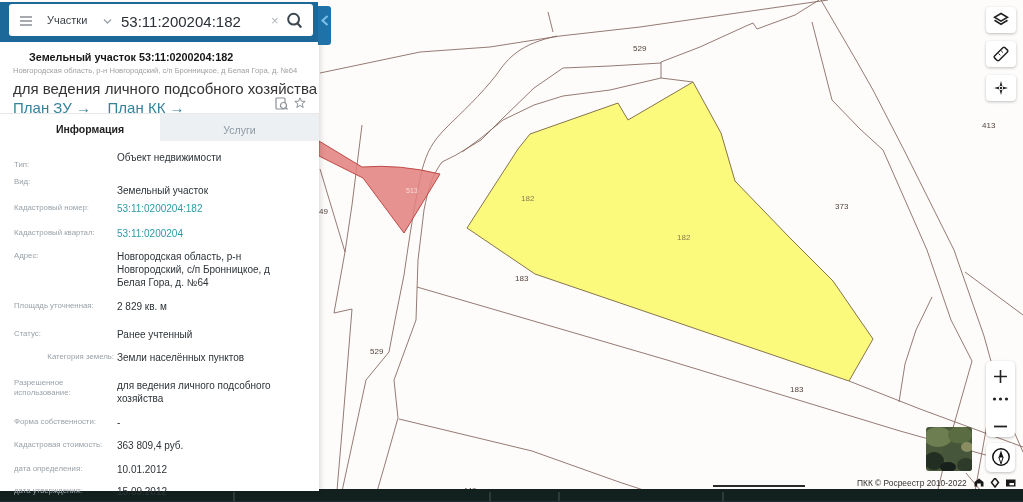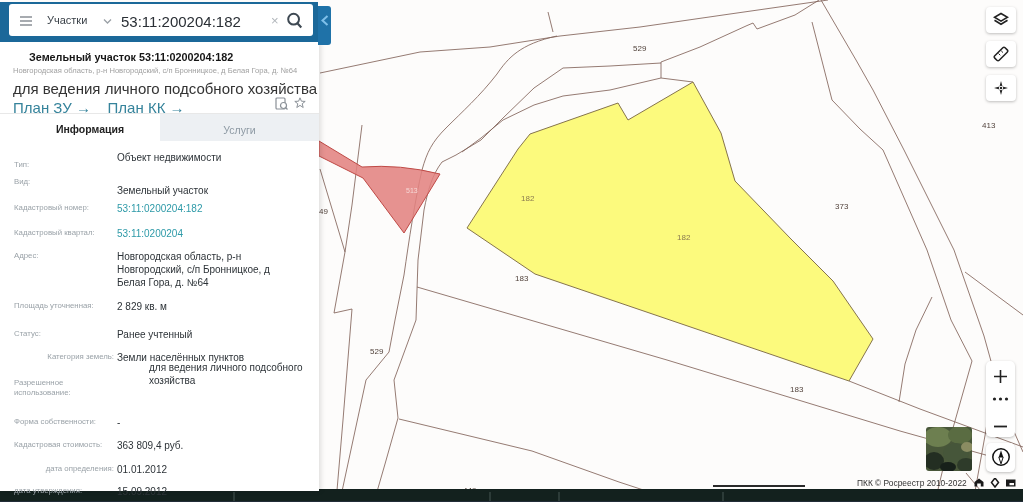--- a/index.html
+++ b/index.html
@@ -195,27 +195,27 @@
 <div class="abs vl" style="top:227px;color:#2e9aa8;">53:11:0200204</div>
 <div class="abs lb" style="top:251px;">Адрес:</div>
 <div class="abs vl" style="top:250px;">Новгородская область, р-н<br>Новгородский, с/п Бронницкое, д<br>Белая Гора, д. №64</div>
 <div class="abs lb" style="top:301px;">Площадь уточненная:</div>
 <div class="abs vl" style="top:300px;">2 829 кв. м</div>
 <div class="abs lb" style="top:329px;">Статус:</div>
 <div class="abs vl" style="top:328px;">Ранее учтенный</div>
 <div class="abs lb" style="top:352px;text-align:right;">Категория земель:</div>
 <div class="abs vl" style="top:351px;">Земли населённых пунктов</div>
 <div class="abs lb" style="top:378px;">Разрешенное<br>использование:</div>
-<div class="abs vl" style="top:361px;margin-left:32px;">для ведения личного подсобного<br>хозяйства</div>
+<div class="abs vl" style="top:379px;">для ведения личного подсобного<br>хозяйства</div>
 <div class="abs lb" style="top:417px;">Форма собственности:</div>
 <div class="abs vl" style="top:416px;">-</div>
 <div class="abs lb" style="top:440px;">Кадастровая стоимость:</div>
 <div class="abs vl" style="top:439px;">363 809,4 руб.</div>
-<div class="abs lb" style="top:464px;text-align:right;">дата определения:</div>
-<div class="abs vl" style="top:463px;">01.01.2012</div>
+<div class="abs lb" style="top:464px;">дата определения:</div>
+<div class="abs vl" style="top:463px;">10.01.2012</div>
 <div class="abs lb" style="top:486px;">дата утверждения:</div>
 <div class="abs vl" style="top:485px;">15.09.2012</div>
 </div>
 
 <div class="abs" style="left:0;top:2px;width:318px;height:40px;background:#1b6899;"></div>
 
 <div class="abs" style="left:318px;top:6px;width:13px;height:39px;background:#1f72a8;border-radius:0 3px 3px 0;"></div>
 <svg class="abs" style="left:321px;top:15px" width="8" height="11" viewBox="0 0 8 11">
   <path d="M6.5,1 L1.5,5.5 L6.5,10" fill="none" stroke="#7fc0ea" stroke-width="2"></path>
 </svg>

